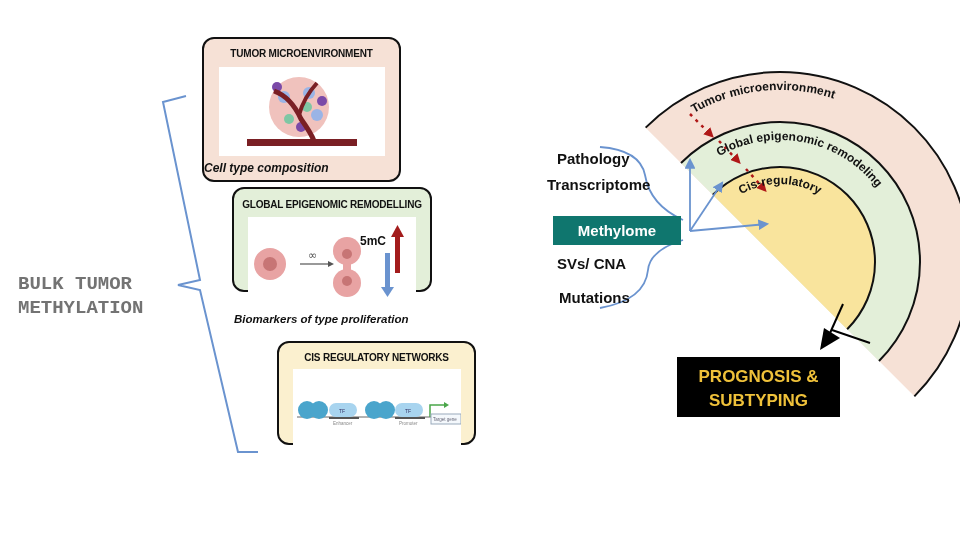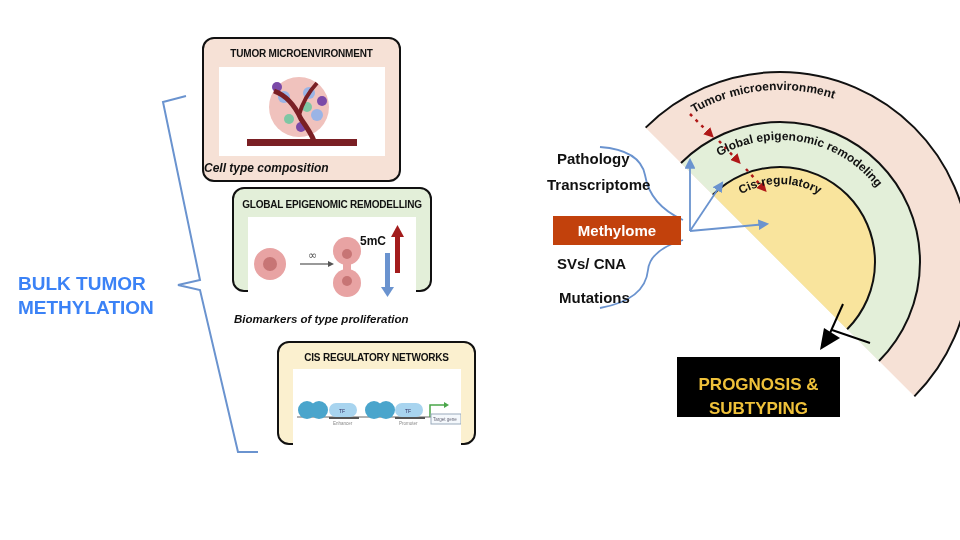--- a/index.html
+++ b/index.html
@@ -1,24 +1,24 @@
 <!DOCTYPE html>
 <html><head>
 <meta charset="utf-8">
 <style>
   html, body { margin: 0; padding: 0; background: #ffffff; }
   body { width: 960px; height: 540px; position: relative; overflow: hidden; font-family: "Liberation Sans", sans-serif; }
   .panel { position: absolute; border: 2px solid #111; border-radius: 12px; box-sizing: border-box; }
   .panel-title { position: absolute; left: 0; right: 0; text-align: center; font-weight: bold; font-size: 10px; color: #111; letter-spacing: -0.2px; }
   .panel-inner { position: absolute; background: #ffffff; }
   .panel-caption { position: absolute; left: 0; right: 0; text-align: left; font-weight: bold; font-style: italic; font-size: 12px; color: #111; white-space: nowrap; }
-  .bulk-label { position: absolute; left: 18px; top: 272px; font-weight: bold; font-size: 19px; line-height: 24px; color: #3b82f6; }
+  .bulk-label { position: absolute; left: 18px; top: 272px; font-weight: bold; font-size: 19px; line-height: 24px; color: #737373; font-family: Liberation Mono, monospace; }
   .omics { position: absolute; font-weight: bold; font-size: 15px; color: #111; }
-  .methylome { position: absolute; left: 553px; top: 216px; width: 128px; height: 29px; background: #c2410c; color: #ffffff; font-weight: bold; font-size: 15px; line-height: 29px; text-align: center; box-sizing: border-box; }
-  .outcome { position: absolute; left: 677px; top: 357px; width: 163px; height: 60px; background: #000000; color: #efc13a; font-weight: bold; font-size: 17px; line-height: 24px; text-align: center; padding-top: 16px; box-sizing: border-box; }
+  .methylome { position: absolute; left: 553px; top: 216px; width: 128px; height: 29px; background: #0f766e; color: #ffffff; font-weight: bold; font-size: 15px; line-height: 29px; text-align: center; box-sizing: border-box; }
+  .outcome { position: absolute; left: 677px; top: 357px; width: 163px; height: 60px; background: #000000; color: #efc13a; font-weight: bold; font-size: 17px; line-height: 24px; text-align: center; padding-top: 8px; box-sizing: border-box; }
   svg { position: absolute; left: 0; top: 0; }
 </style>
 </head>
 <body>
 
 <svg width="960" height="540" viewBox="0 0 960 540">
   <defs>
     <marker id="blueHead" viewBox="0 0 10 10" refX="8" refY="5" markerWidth="6" markerHeight="6" orient="auto">
       <path d="M0,0 L10,5 L0,10 z" fill="#6a93cf"></path>
     </marker>

